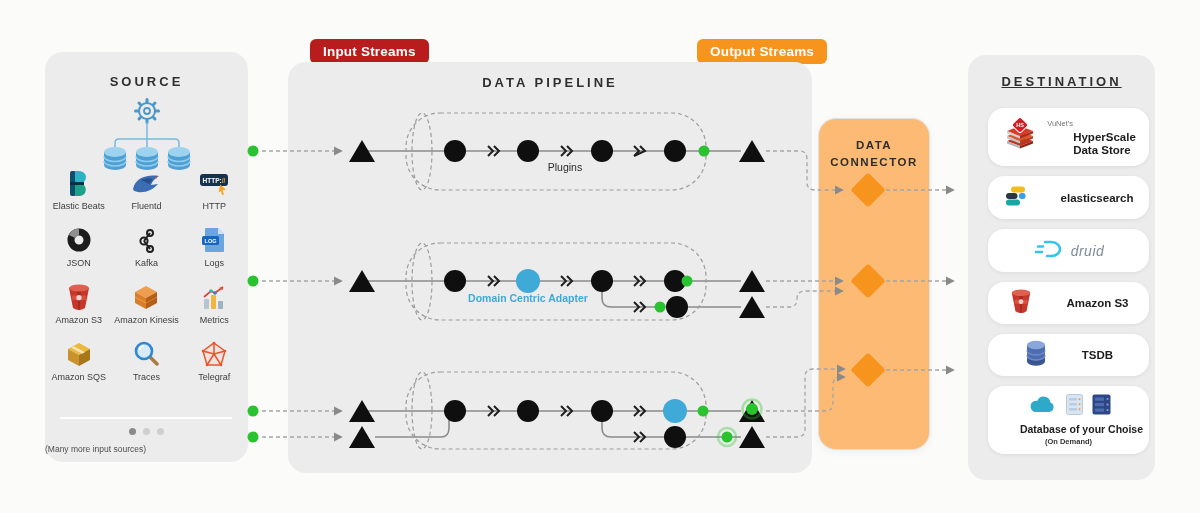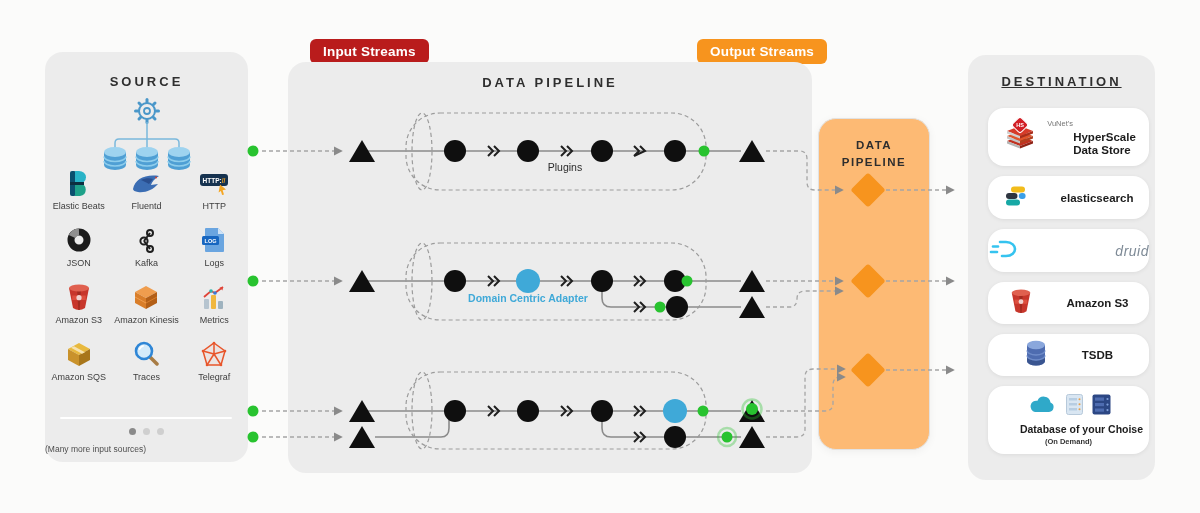--- a/index.html
+++ b/index.html
@@ -25,21 +25,21 @@
   .connector{position:absolute;left:818px;top:100px;width:110px;height:330px;background:#fdba74;border:1.5px solid #e2e2e2;border-radius:18px;box-shadow:0 2px 8px rgba(0,0,0,.05);margin-top:18px;}
   .connector .t{position:absolute;left:0;top:18px;width:100%;text-align:center;font-size:11.5px;font-weight:700;letter-spacing:1.5px;color:#2e2e2e;line-height:17px;}
 
   
   .dest-card{position:absolute;left:988px;width:161px;background:#fff;border-radius:16px;box-shadow:0 1px 4px rgba(0,0,0,.07);display:flex;align-items:center;justify-content:center;gap:8px;}
   .dest-card .txt{font-size:11.5px;font-weight:700;color:#1c1c1c;margin-left:26px;}
   .dc1{top:108px;height:58px;}
   .dc1 .col{display:flex;flex-direction:column;line-height:13px;}
   .dc1 .pre{font-size:7.5px;color:#777;font-weight:400;margin-bottom:1px;}
   .dc2{top:176px;height:43px;}
-  .dc3{top:229px;height:43px;justify-content:space-between;}
+  .dc3{top:229px;height:43px;}
   .dc3 .druid-txt{font-size:14px;font-style:italic;color:#7e8a96;font-weight:500;letter-spacing:.5px;}
   .dc4{top:282px;height:42px;}
   .dc5{top:334px;height:42px;}
   .dc6{top:386px;height:68px;flex-direction:column;gap:4px;}
   .dc6 .icons{display:flex;align-items:flex-end;gap:9px;}
   .dc6 .txt{font-size:10.5px;}
   .dc6 .sub{font-size:7.5px;font-weight:700;color:#333;margin-top:-2px;}
 
   .flow-label{position:absolute;text-align:center;font-size:10.5px;color:#2b2b2b;}
   .flow-label.adapter{color:#3fa9d8;font-weight:700;}
@@ -275,21 +275,21 @@
 
   <div class="badge input">Input Streams</div>
   <div class="badge output">Output Streams</div>
 
   <div class="panel" style="left:288px;top:62px;width:524px;height:411px;"></div>
   <div class="panel-title" style="left:288px;top:75px;width:524px;">DATA PIPELINE</div>
 
   <div class="connector">
     <div class="t">
       <div>DATA</div>
-      <div>PIPELINE</div>
+      <div>CONNECTOR</div>
     </div>
   </div>
 
   <div class="panel" style="left:968px;top:55px;width:187px;height:425px;"></div>
   <div class="panel-title" style="left:968px;top:74px;width:187px;text-decoration:underline;">DESTINATION</div>
 
   <div class="dest-card dc1">
     <span>
       <svg width="38" height="36" viewBox="0 0 38 36">
         <polygon points="6,24 19,19 32,24 19,29" fill="#c23120"></polygon>

